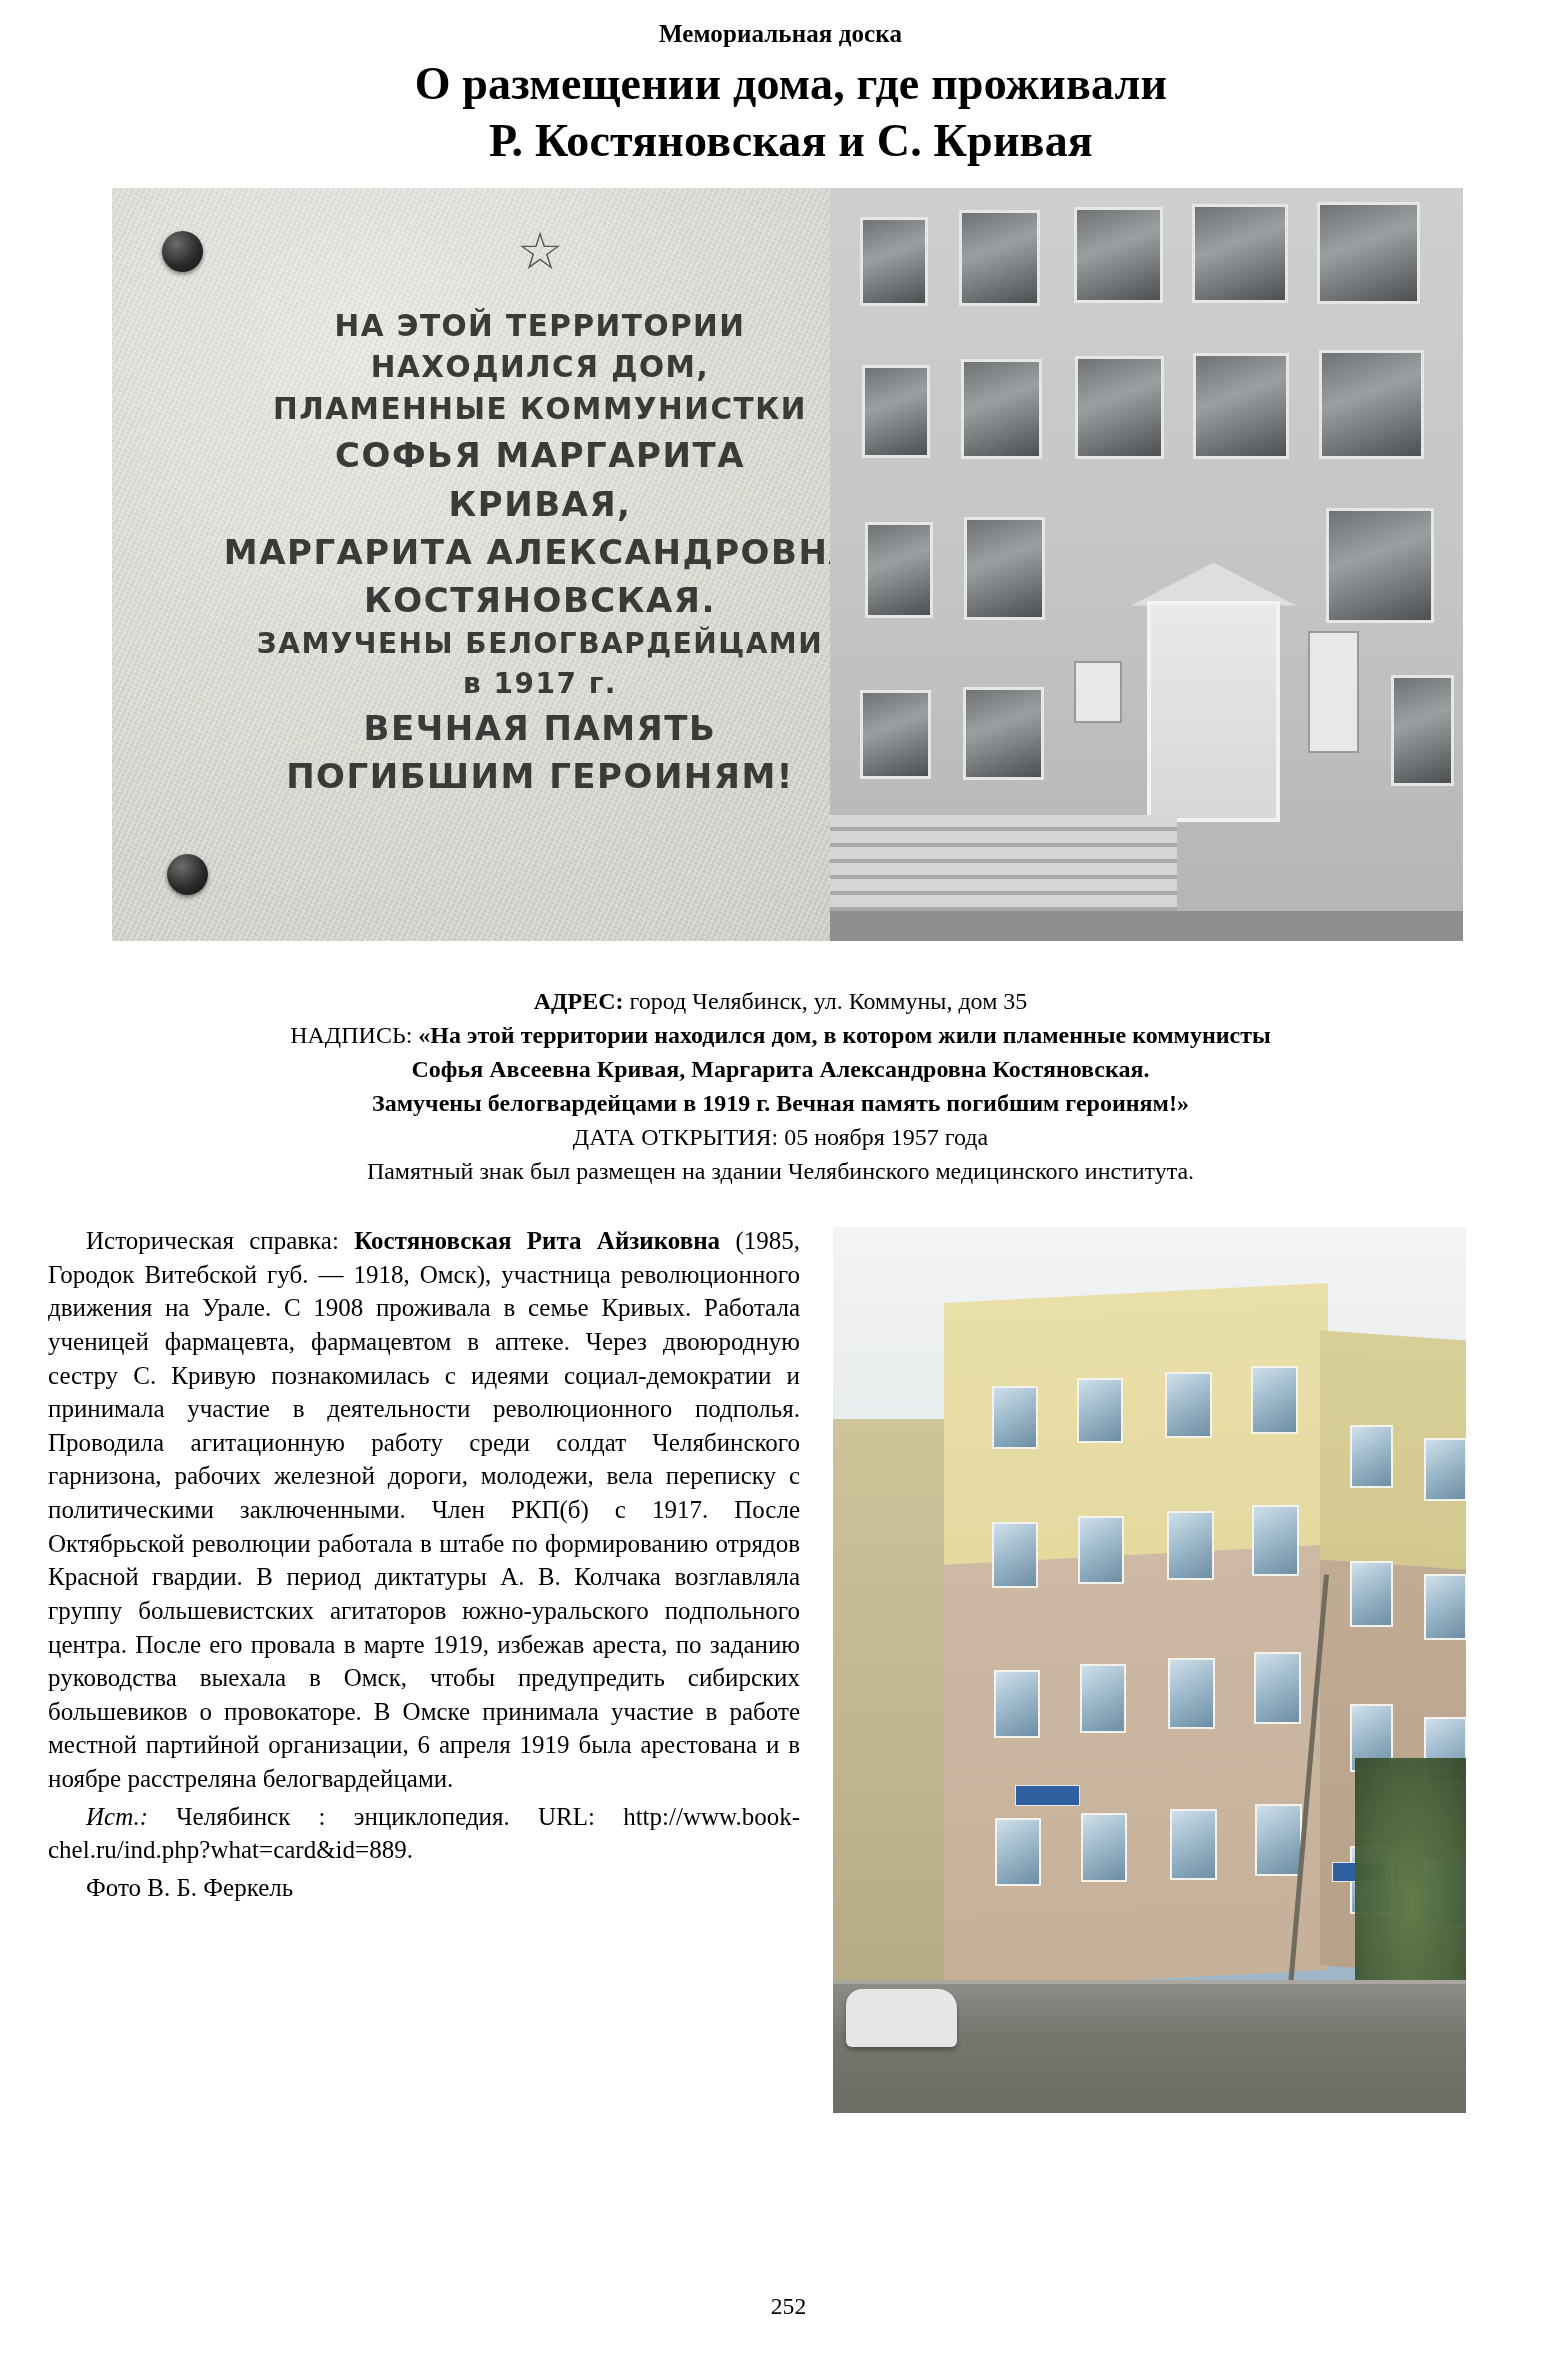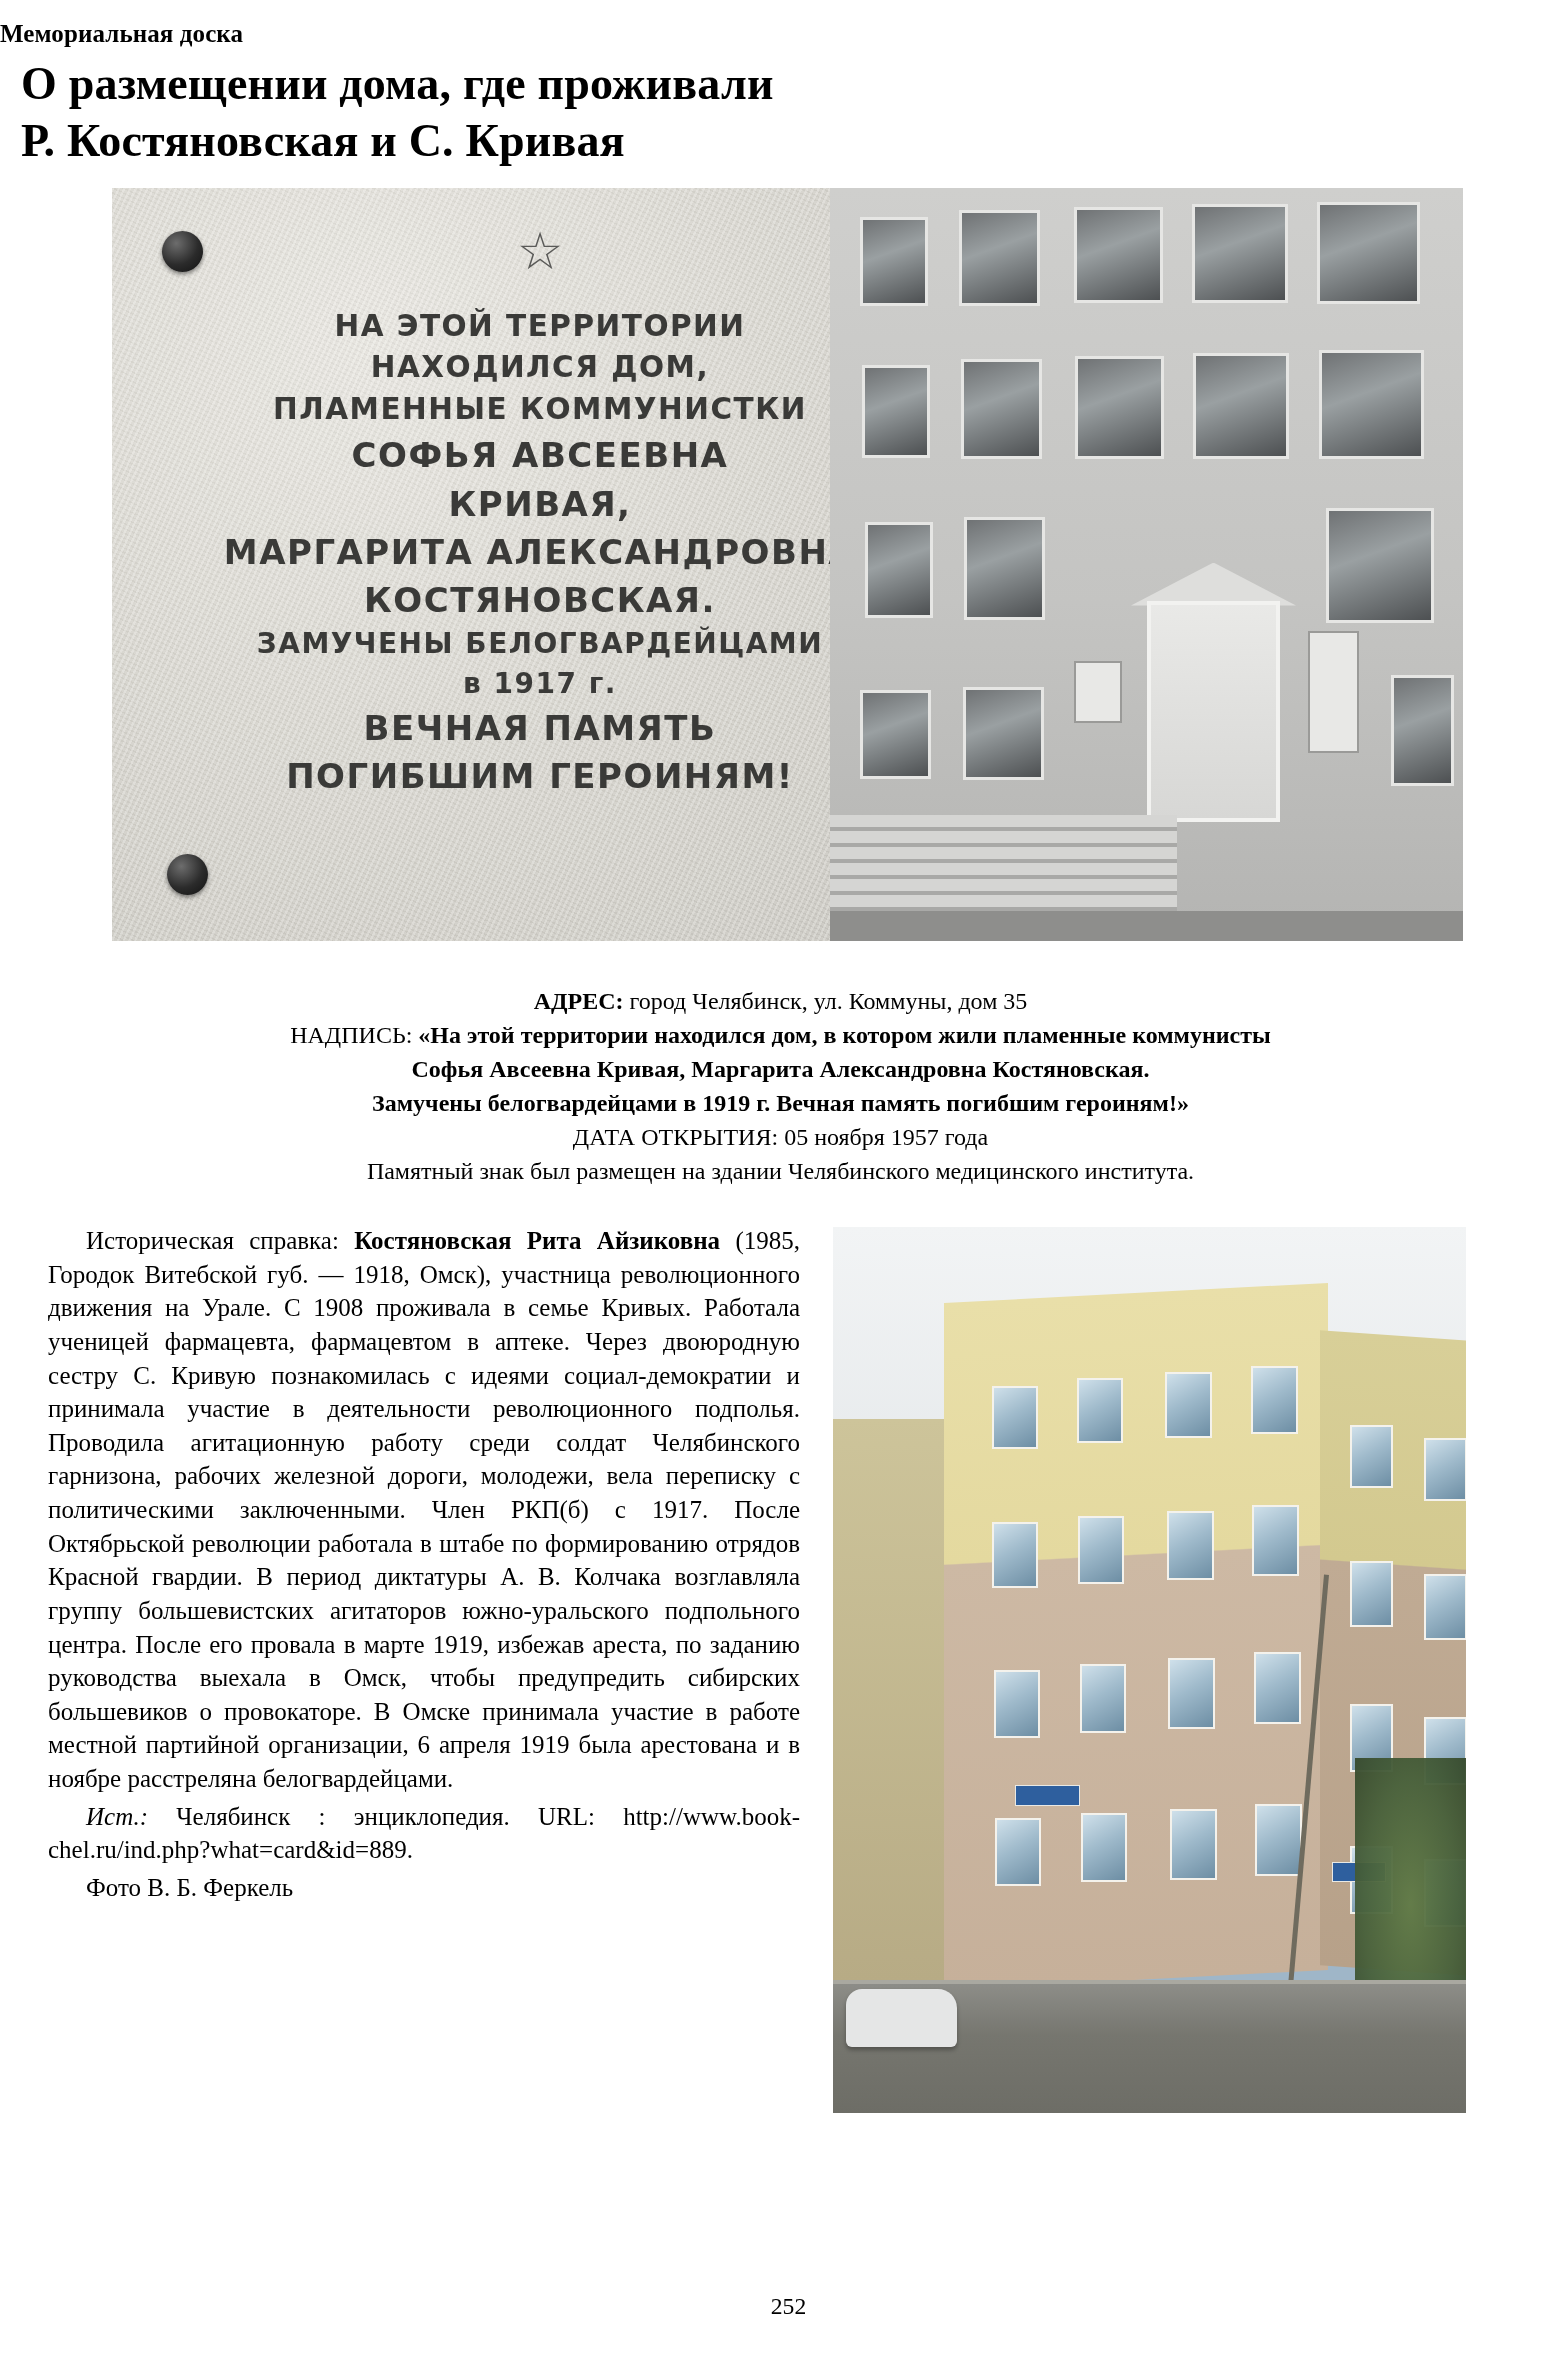--- a/index.html
+++ b/index.html
@@ -18,21 +18,21 @@
   .page {
     position: relative;
     width: 1561px;
     height: 2366px;
     box-sizing: border-box;
     padding: 0;
   }
 
   
   .header {
-    text-align: left;
+    text-align: center;
     padding-top: 19px;
   }
   .kicker {
     font-size: 25px;
     font-weight: 700;
     letter-spacing: 0.1px;
     line-height: 1.2;
   }
   .title {
     font-size: 46px;
@@ -344,21 +344,21 @@
       <div class="plaque-grain"></div>
       <div class="bolt tl"></div>
       <div class="bolt tr"></div>
       <div class="bolt bl"></div>
       <div class="bolt br"></div>
       <div class="plaque-star">☆</div>
       <div class="plaque-text">
         <span class="l pl-s1">НА ЭТОЙ ТЕРРИТОРИИ</span>
         <span class="l pl-s1">НАХОДИЛСЯ ДОМ,</span>
         <span class="l pl-s1">ПЛАМЕННЫЕ КОММУНИСТКИ</span>
-        <span class="l pl-s2">СОФЬЯ АВСЕЕВНА</span>
+        <span class="l pl-s2">СОФЬЯ МАРГАРИТА</span>
         <span class="l pl-s2">КРИВАЯ,</span>
         <span class="l pl-s2">МАРГАРИТА АЛЕКСАНДРОВНА</span>
         <span class="l pl-s2">КОСТЯНОВСКАЯ.</span>
         <span class="l pl-s3">ЗАМУЧЕНЫ БЕЛОГВАРДЕЙЦАМИ</span>
         <span class="l pl-s3">в 1917 г.</span>
         <span class="l pl-s2">ВЕЧНАЯ ПАМЯТЬ</span>
         <span class="l pl-s2">ПОГИБШИМ ГЕРОИНЯМ!</span>
       </div>
     </div>
 

